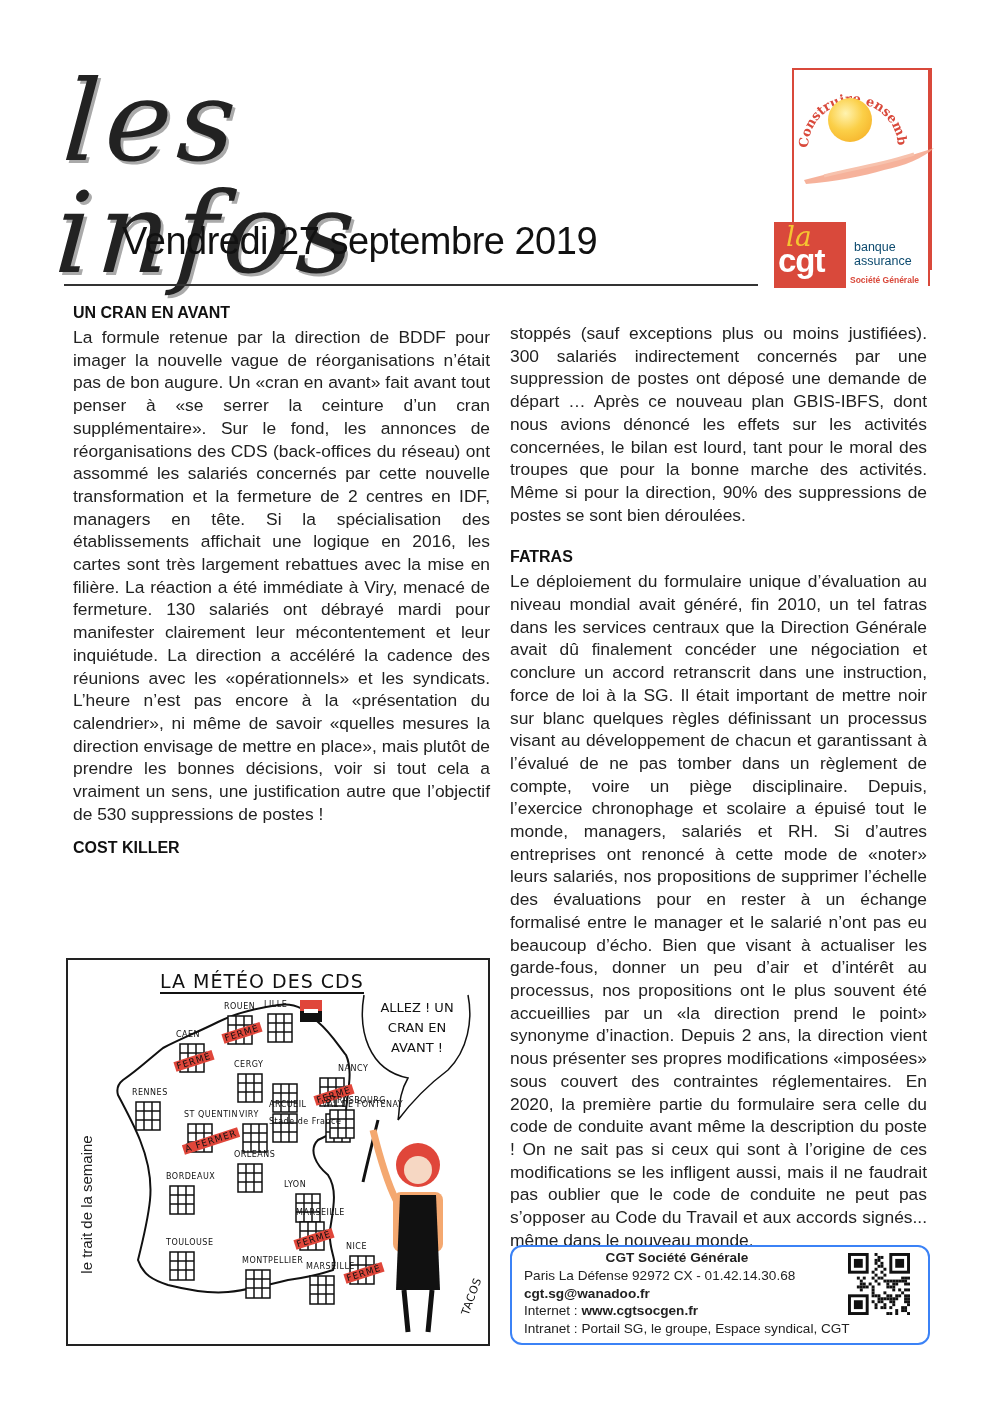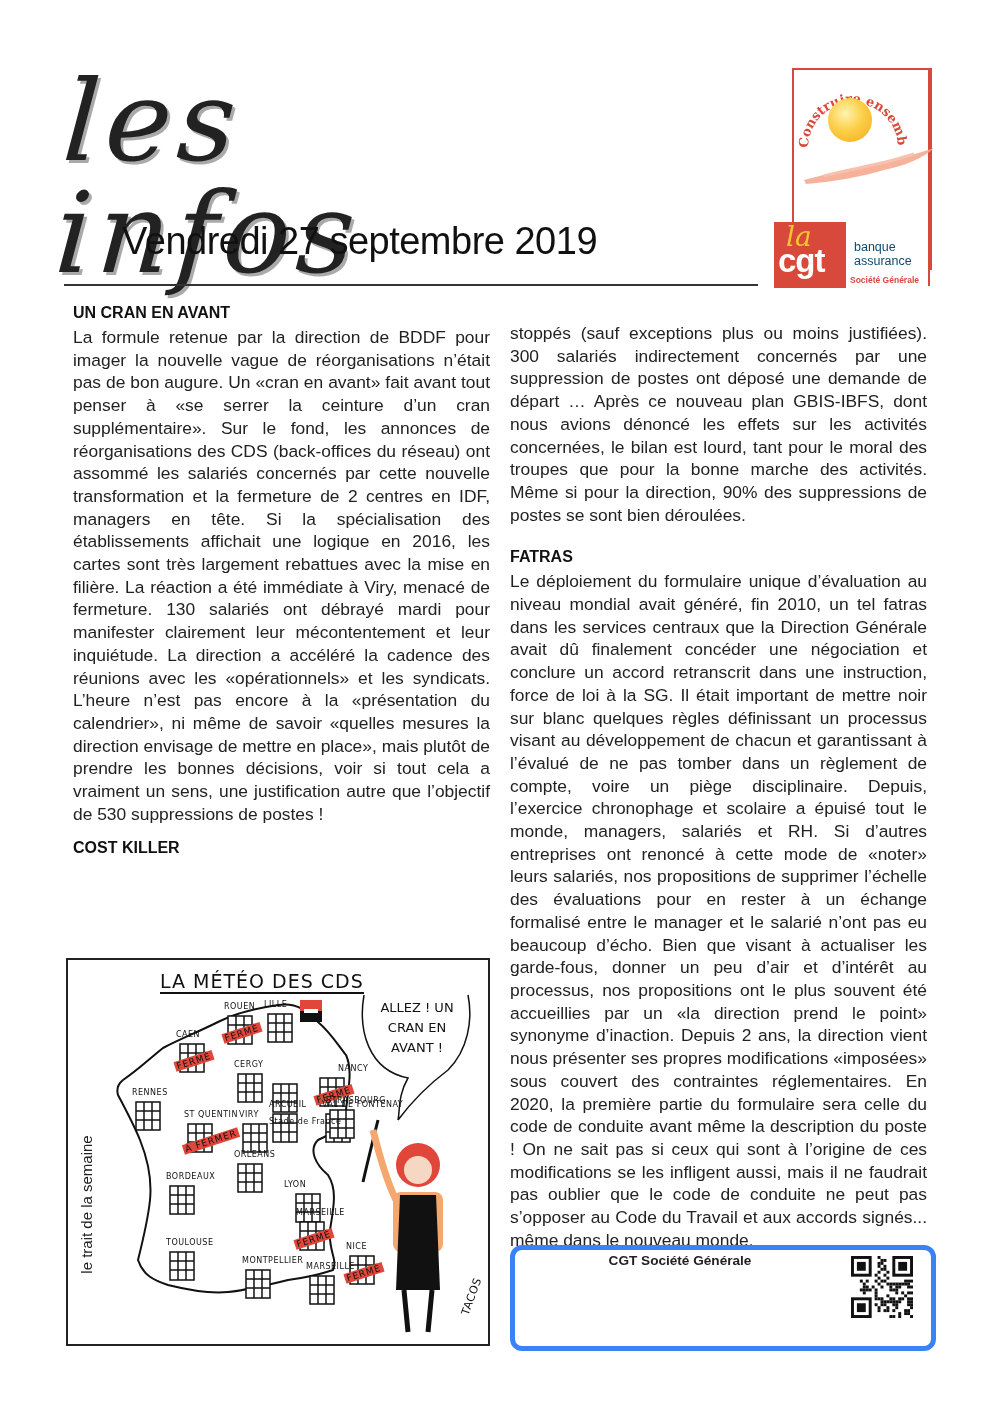--- a/index.html
+++ b/index.html
@@ -30,21 +30,21 @@
     .h-fatras { margin-top: 18px !important; }
 
     .cartoon { position: absolute; left: 66px; top: 958px; width: 420px; height: 384px; border: 2px solid #222; background: #fff; overflow: hidden; }
     .cartoon svg { position: absolute; left: 0; top: 0; }
     .cartoon-caption { position: absolute; left: -142px; top: 236px; width: 320px; transform: rotate(-90deg); font-size: 15px; color: #222; text-align: center; }
     .cartoon-label { position: absolute; font-family: "DejaVu Sans", sans-serif; font-size: 8px; color: #111; letter-spacing: 0.5px; white-space: nowrap; }
     .cartoon-title { position: absolute; left: 92px; top: 10px; font-family: "DejaVu Sans", sans-serif; font-size: 19px; color: #111; border-bottom: 2px solid #111; letter-spacing: 1px; }
     .cartoon-bubble { position: absolute; left: 300px; top: 38px; width: 98px; font-family: "DejaVu Sans", sans-serif; font-size: 13px; line-height: 20px; text-align: center; color: #111; }
     .ferme-tag { position: absolute; background: #e0463a; color: #111; font-family: "DejaVu Sans", sans-serif; font-size: 9px; padding: 0 2px; transform: rotate(-18deg); letter-spacing: 1px; }
 
-    .contact { position: absolute; left: 510px; top: 1245px; width: 416px; height: 96px; border: 5px solid #3b82f6; border-radius: 12px; font-size: 13.6px; line-height: 17.5px; color: #222; }
+    .contact { position: absolute; left: 510px; top: 1245px; width: 416px; height: 96px; border: 2px solid #3b82f6; border-radius: 12px; font-size: 13.6px; line-height: 17.5px; color: #222; }
     .contact-title { position: absolute; left: 0; top: 2px; width: 330px; text-align: center; font-weight: bold; }
     .contact-lines { position: absolute; left: 12px; top: 20px; }
     .qr { position: absolute; left: 336px; top: 6px; width: 62px; height: 62px; }
   </style>
 </head>
 <body>
 
 <div class="masthead">
   <div class="masthead-title">les infos</div>
 </div>
@@ -240,20 +240,26 @@
       <div class="cartoon-label" style="left: 174px; top: 296px;">MONTPELLIER</div>
       <div class="cartoon-label" style="left: 238px; top: 302px;">MARSEILLE</div>
       <div class="cartoon-label" style="left: 278px; top: 282px;">NICE</div>
       <div class="ferme-tag" style="left: 276px; top: 308px;">FERMÉ</div>
       <div class="cartoon-label" style="left: 384px; top: 330px; transform: rotate(-70deg); font-size: 11px;">TACOS</div>
     </div>
 </div>
 
 <div class="contact">
   <div class="contact-title">CGT Société Générale</div>
+  <div class="contact-lines">
+    <div>Paris La Défense 92972 CX - 01.42.14.30.68</div>
+    <div style="font-weight:bold">cgt.sg@wanadoo.fr</div>
+    <div><span>Internet : </span><b>www.cgtsocgen.fr</b></div>
+    <div>Intranet : Portail SG, le groupe, Espace syndical, CGT</div>
+  </div>
   <svg class="qr" viewBox="0 0 21 21" id="qr">
       <rect x="9" y="0" width="1" height="1" fill="#111"></rect>
       <rect x="10" y="1" width="1" height="1" fill="#111"></rect>
       <rect x="11" y="1" width="1" height="1" fill="#111"></rect>
       <rect x="9" y="2" width="1" height="1" fill="#111"></rect>
       <rect x="10" y="2" width="1" height="1" fill="#111"></rect>
       <rect x="9" y="3" width="1" height="1" fill="#111"></rect>
       <rect x="11" y="3" width="1" height="1" fill="#111"></rect>
       <rect x="10" y="4" width="1" height="1" fill="#111"></rect>
       <rect x="11" y="4" width="1" height="1" fill="#111"></rect>

